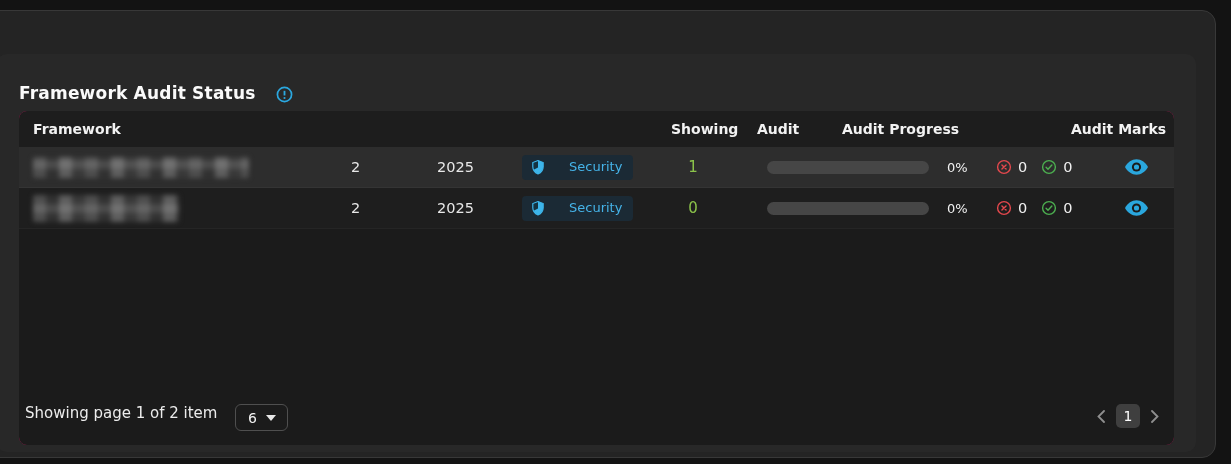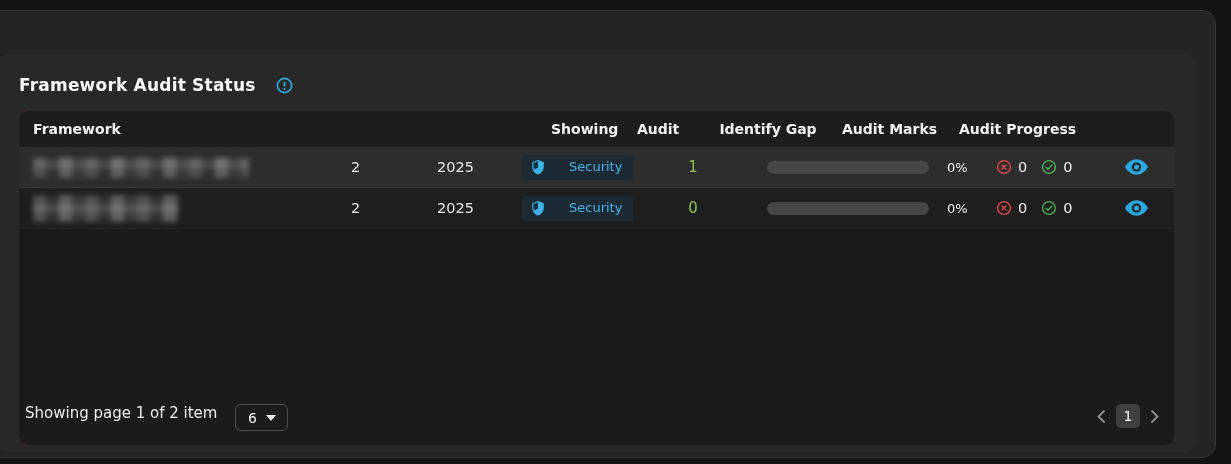--- a/index.html
+++ b/index.html
@@ -12,21 +12,21 @@
     color: #e8e8e8;
   }
   .surface {
     position: absolute; left: -16px; top: 10px; width: 1232px; height: 448px;
     background: #242424; border: 1px solid #383838; border-radius: 14px;
   }
   .panel {
     position: absolute; left: 12px; top: 43px; width: 1199px; height: 398px;
     background: #282828; border-radius: 10px; padding: 21px 22px 0;
   }
-  .title-row { display: flex; align-items: flex-start; gap: 20px; height: 28px; }
+  .title-row { display: flex; align-items: flex-end; gap: 20px; height: 28px; }
   .title-row h2 { font-size: 17px; font-weight: 700; color: #fafafa; letter-spacing: .2px; }
   .info-btn { display: inline-flex; cursor: pointer; margin-top: 2px; }
 
   .table {
     margin-top: 8px; height: 334px; border-radius: 8px; overflow: hidden;
     background: #be185d; display: flex; flex-direction: column;
   }
   .tr { display: flex; align-items: stretch; }
   .thead { height: 36px; background: #1d1d1d; font-size: 14px; font-weight: 600; color: #f2f2f2; }
   .trow { height: 41px; font-size: 14.5px; border-bottom: 1px solid rgba(255,255,255,0.035); }
@@ -99,23 +99,22 @@
         </svg>
       </span>
     </div>
 
     <div class="table">
 
       <div class="tr thead">
         <div class="td c-fw">Framework</div>
         <div class="td c-ver">Showing</div>
         <div class="td c-year">Audit</div>
-        <div class="td c-gap">Identify Gap</div>
+        <div class="td c-prog">Audit Progress</div>
         <div class="td c-mark">Audit Marks</div>
-        <div class="td c-prog">Audit Progress</div>
       </div>
 
       <div class="tr trow row1">
         <div class="td c-fw">
           <div class="redacted redact-1"></div>
         </div>
         <div class="td c-ver">2</div>
         <div class="td c-year">2025</div>
         <div class="td c-cat">
           <span class="badge">

